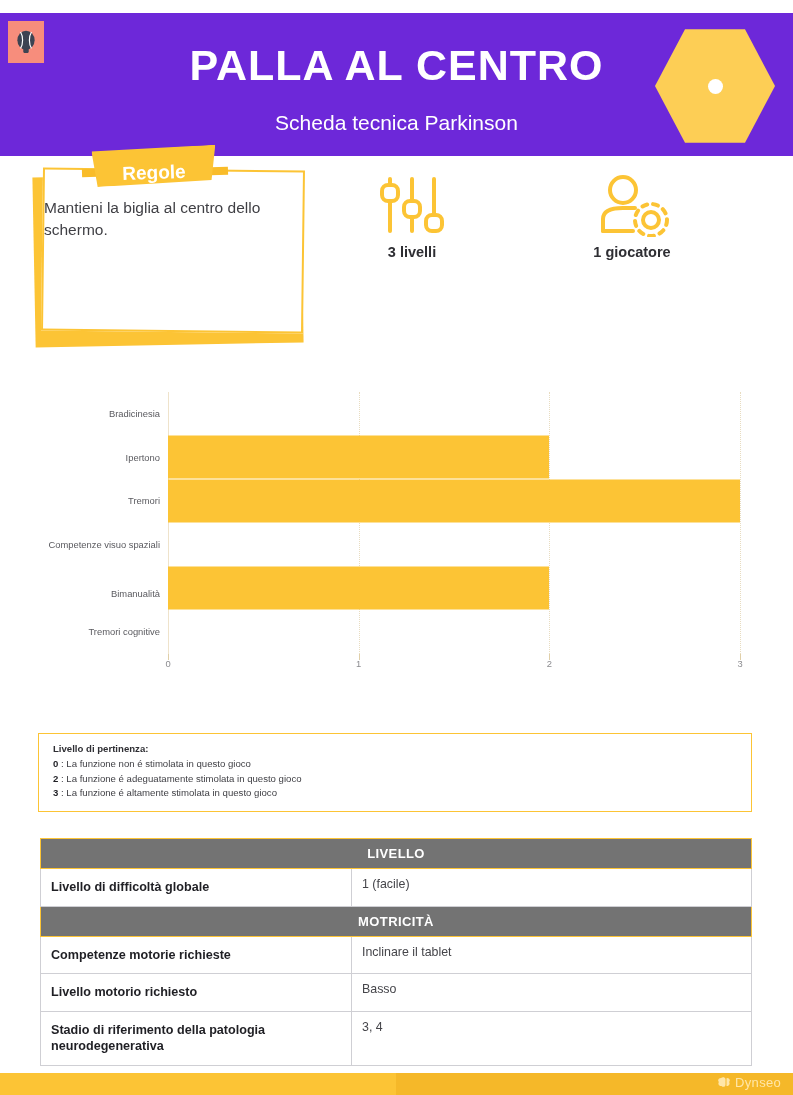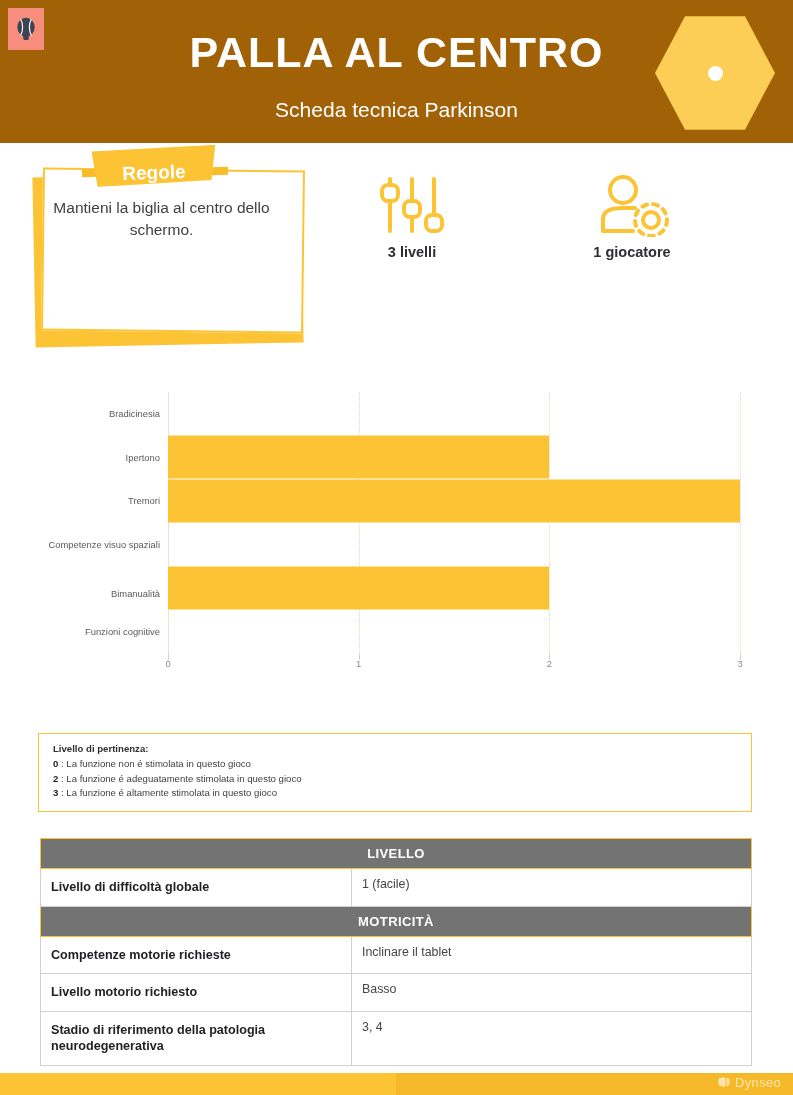--- a/index.html
+++ b/index.html
@@ -6,22 +6,22 @@
   html, body {
     width: 793px; height: 1095px;
     background: #ffffff;
     font-family: "Liberation Sans", sans-serif;
     overflow: hidden;
   }
   .page { position: relative; width: 793px; height: 1095px; background:#fff; }
 
   
   .header {
-    position: absolute; left:0; top:0; width:793px; height:143px;
-    background:#a16207; overflow:hidden;
+    position: absolute; left:0; top:13px; width:793px; height:143px;
+    background:#6d28d9; overflow:hidden;
   }
   .hex {
     position:absolute; right:18px; top:14px; width:120px; height:118px;
     background:#FDCE55;
     clip-path: polygon(25% 2%, 75% 2%, 100% 50%, 75% 98%, 25% 98%, 0% 50%);
   }
   .hex-dot {
     position:absolute; left:50%; top:50%; width:15px; height:15px;
     margin-left:-7px; margin-top:-7px;
     background:#ffffff; border-radius:50%;
@@ -49,21 +49,21 @@
     position:absolute; left:4px; top:20px; width:268px; height:170px;
     background:#FCC435; transform: rotate(-1.1deg);
   }
   .regole-box {
     position:absolute; left:12px; top:14px; width:262px; height:163px;
     background:#ffffff; border:2.5px solid #FCC435;
     transform: rotate(0.7deg);
   }
   .regole-text {
     position:absolute; left:14px; top:42px; width:235px;
-    text-align:center; color:#3f3f44;
+    text-align:left; color:#3f3f44;
     font-size:15.5px; line-height:1.45;
   }
   .regole-tab {
     position:absolute; left:62px; top:-8px; width:124px; height:38px;
     background:#FCC435; transform: rotate(-2deg);
     clip-path: polygon(0% 6%, 100% 0%, 96% 92%, 4% 100%);
   }
   .regole-tab-flapL {
     position:absolute; left:52px; top:14px; width:16px; height:8px;
     background:#F9BC29; transform: rotate(-2deg);
@@ -230,21 +230,21 @@
     </div>
   </div>
 
   <div class="chart">
     <div class="ylabels" id="chart-ylabels">
         <div class="ylabel" style="top: 15.8333px;">Bradicinesia</div>
         <div class="ylabel" style="top: 59.5px;">Ipertono</div>
         <div class="ylabel" style="top: 103.167px;">Tremori</div>
         <div class="ylabel" style="top: 146.833px;">Competenze visuo spaziali</div>
         <div class="ylabel" style="top: 196px;">Bimanualità</div>
-        <div class="ylabel" style="top: 234.167px;">Funzioni cognitive</div>
+        <div class="ylabel" style="top: 234.167px;">Tremori cognitive</div>
       </div>
     <div class="chart-plot" id="chart-plot">
         <div class="grid-solid" style="left: 0px;"></div>
         <div class="xtick" style="left: 0px;"></div>
         <div class="xlabel" style="left: 0px;">0</div>
         <div class="gridline" style="left: 190.667px;"></div>
         <div class="xtick" style="left: 190.667px;"></div>
         <div class="xlabel" style="left: 190.667px;">1</div>
         <div class="gridline" style="left: 381.333px;"></div>
         <div class="xtick" style="left: 381.333px;"></div>

